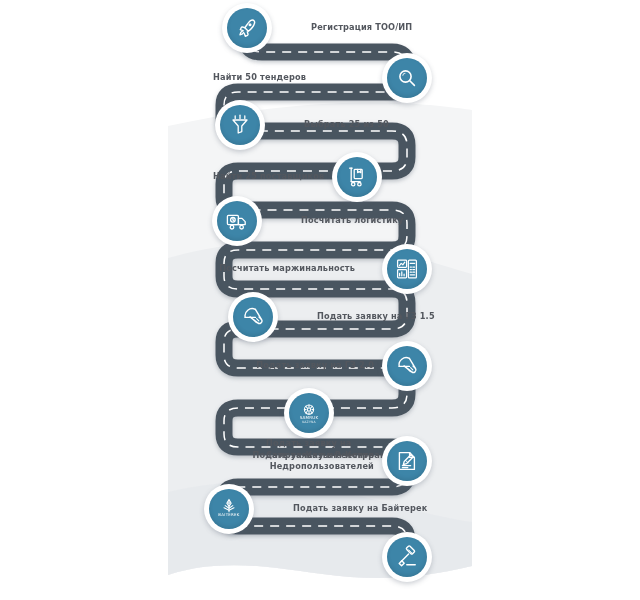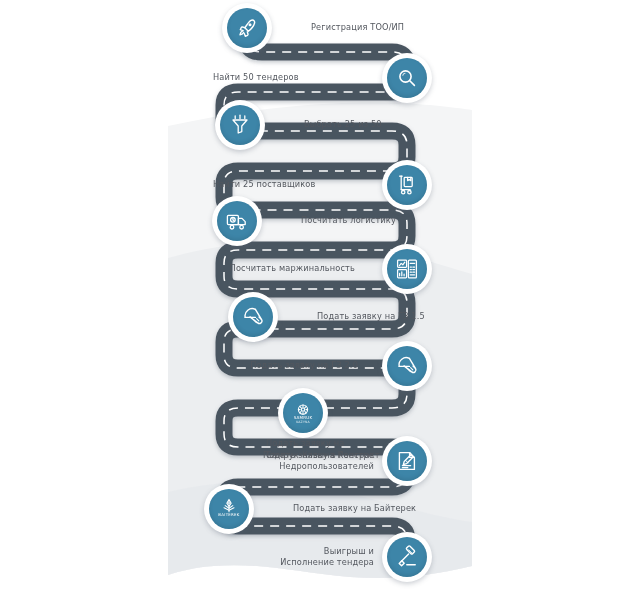--- a/index.html
+++ b/index.html
@@ -72,21 +72,21 @@
     box-shadow: inset 0 -2px 4px rgba(0,0,0,0.10);
   }
   .badge svg { display: block; }
 
   .step-label {
     color: #53575e;
     font-size: 8.2px;
     line-height: 11.5px;
     letter-spacing: 0.15px;
     white-space: pre-line;
-    font-weight: 400;
+    font-weight: 700;
     padding-left: 31px;
   }
   .step.left .step-label  { margin-left: 8px;  text-align: left; }
   .step.right .step-label { margin-right: 8px; text-align: right; }
 </style>
 </head>
 <body>
 
 <div id="stage">
 
@@ -196,21 +196,21 @@
       <path d="M5 7h14l-5.2 6v5.6L10.2 20v-7z"></path>
       <path d="M7.2 3.6v1.8M12 2.8v2.6M16.8 3.6v1.8"></path>
       <circle cx="7.2" cy="2.9" r=".7" fill="#fff" stroke="none"></circle>
       <circle cx="12" cy="2.2" r=".7" fill="#fff" stroke="none"></circle>
       <circle cx="16.8" cy="2.9" r=".7" fill="#fff" stroke="none"></circle>
     </svg>
           </div>
         </div>
         <div class="step-label">Выбрать 25 из 50</div>
       </div>
-      <div class="step right" style="top: 160px; left: 182px; width: 250px; justify-content: space-between;">
+      <div class="step right" style="top: 152px; left: 182px; width: 250px; justify-content: flex-end;">
         <div class="badge-wrap">
           <div class="badge" style="background: rgb(61, 133, 168);">
             <svg width="24" height="24" viewBox="0 0 24 24" fill="none" stroke="#fff" stroke-width="1.3" stroke-linecap="round" stroke-linejoin="round">
       <path d="M6.2 3.2v13.4"></path>
       <path d="M6.2 16.6h9"></path>
       <circle cx="8.2" cy="19.2" r="1.7"></circle>
       <circle cx="14.4" cy="19.2" r="1.7"></circle>
       <rect x="9.2" y="4.4" width="8" height="9.2" rx=".8"></rect>
       <path d="M12.6 4.4v3.2l1.6-1 1.6 1V4.4"></path>
       <path d="M4.6 3.2h2.6"></path>
@@ -257,21 +257,21 @@
             <svg width="24" height="24" viewBox="0 0 24 24" fill="none" stroke="#fff" stroke-width="1.4" stroke-linecap="round" stroke-linejoin="round">
       <path d="M4.2 12.4A7.2 7.2 0 0 1 14.4 4.4"></path>
       <path d="M4.2 12.4h10.2"></path>
       <path d="M14.4 4.4 20.6 14.6a2.6 2.6 0 0 1-3.9 3.3L9 11.9"></path>
       <path d="M13.2 15.4l2.2 2.2M15.6 13.6l2.2 2.2M17.9 12l1.8 1.8" stroke-width="1.1"></path>
     </svg>
           </div>
         </div>
         <div class="step-label">Подать заявку на ГЗ 1.5</div>
       </div>
-      <div class="step right" style="top: 341px; left: 182px; width: 250px; justify-content: flex-start; gap: 16px;">
+      <div class="step right" style="top: 341px; left: 182px; width: 250px; justify-content: flex-start;">
         <div class="badge-wrap">
           <div class="badge" style="background: rgb(61, 133, 168);">
             <svg width="24" height="24" viewBox="0 0 24 24" fill="none" stroke="#fff" stroke-width="1.4" stroke-linecap="round" stroke-linejoin="round">
       <path d="M4.2 12.4A7.2 7.2 0 0 1 14.4 4.4"></path>
       <path d="M4.2 12.4h10.2"></path>
       <path d="M14.4 4.4 20.6 14.6a2.6 2.6 0 0 1-3.9 3.3L9 11.9"></path>
       <path d="M13.2 15.4l2.2 2.2M15.6 13.6l2.2 2.2M17.9 12l1.8 1.8" stroke-width="1.1"></path>
     </svg>
           </div>
         </div>
@@ -332,18 +332,16 @@
           <div class="badge" style="background: rgb(61, 133, 168);">
             <svg width="24" height="24" viewBox="0 0 24 24" fill="none" stroke="#fff" stroke-width="1.4" stroke-linecap="round" stroke-linejoin="round">
       <rect x="11.4" y="2.6" width="8.2" height="4.6" rx="1.1" transform="rotate(45 15.5 4.9)"></rect>
       <path d="M13.6 9 6.2 16.4"></path>
       <path d="M4.2 18.4l2.6-2.6 2.4 2.4-2.6 2.6z"></path>
       <path d="M11.8 19.8h8.4" stroke-width="1.5"></path>
       <path d="M13.6 4.8 17 8.2" stroke-width="1"></path>
     </svg>
           </div>
         </div>
-        <div class="step-label">Выигрыш и
-Исполнение тендера</div>
       </div>
     </div>
 
 </div>
 
 </body></html>

